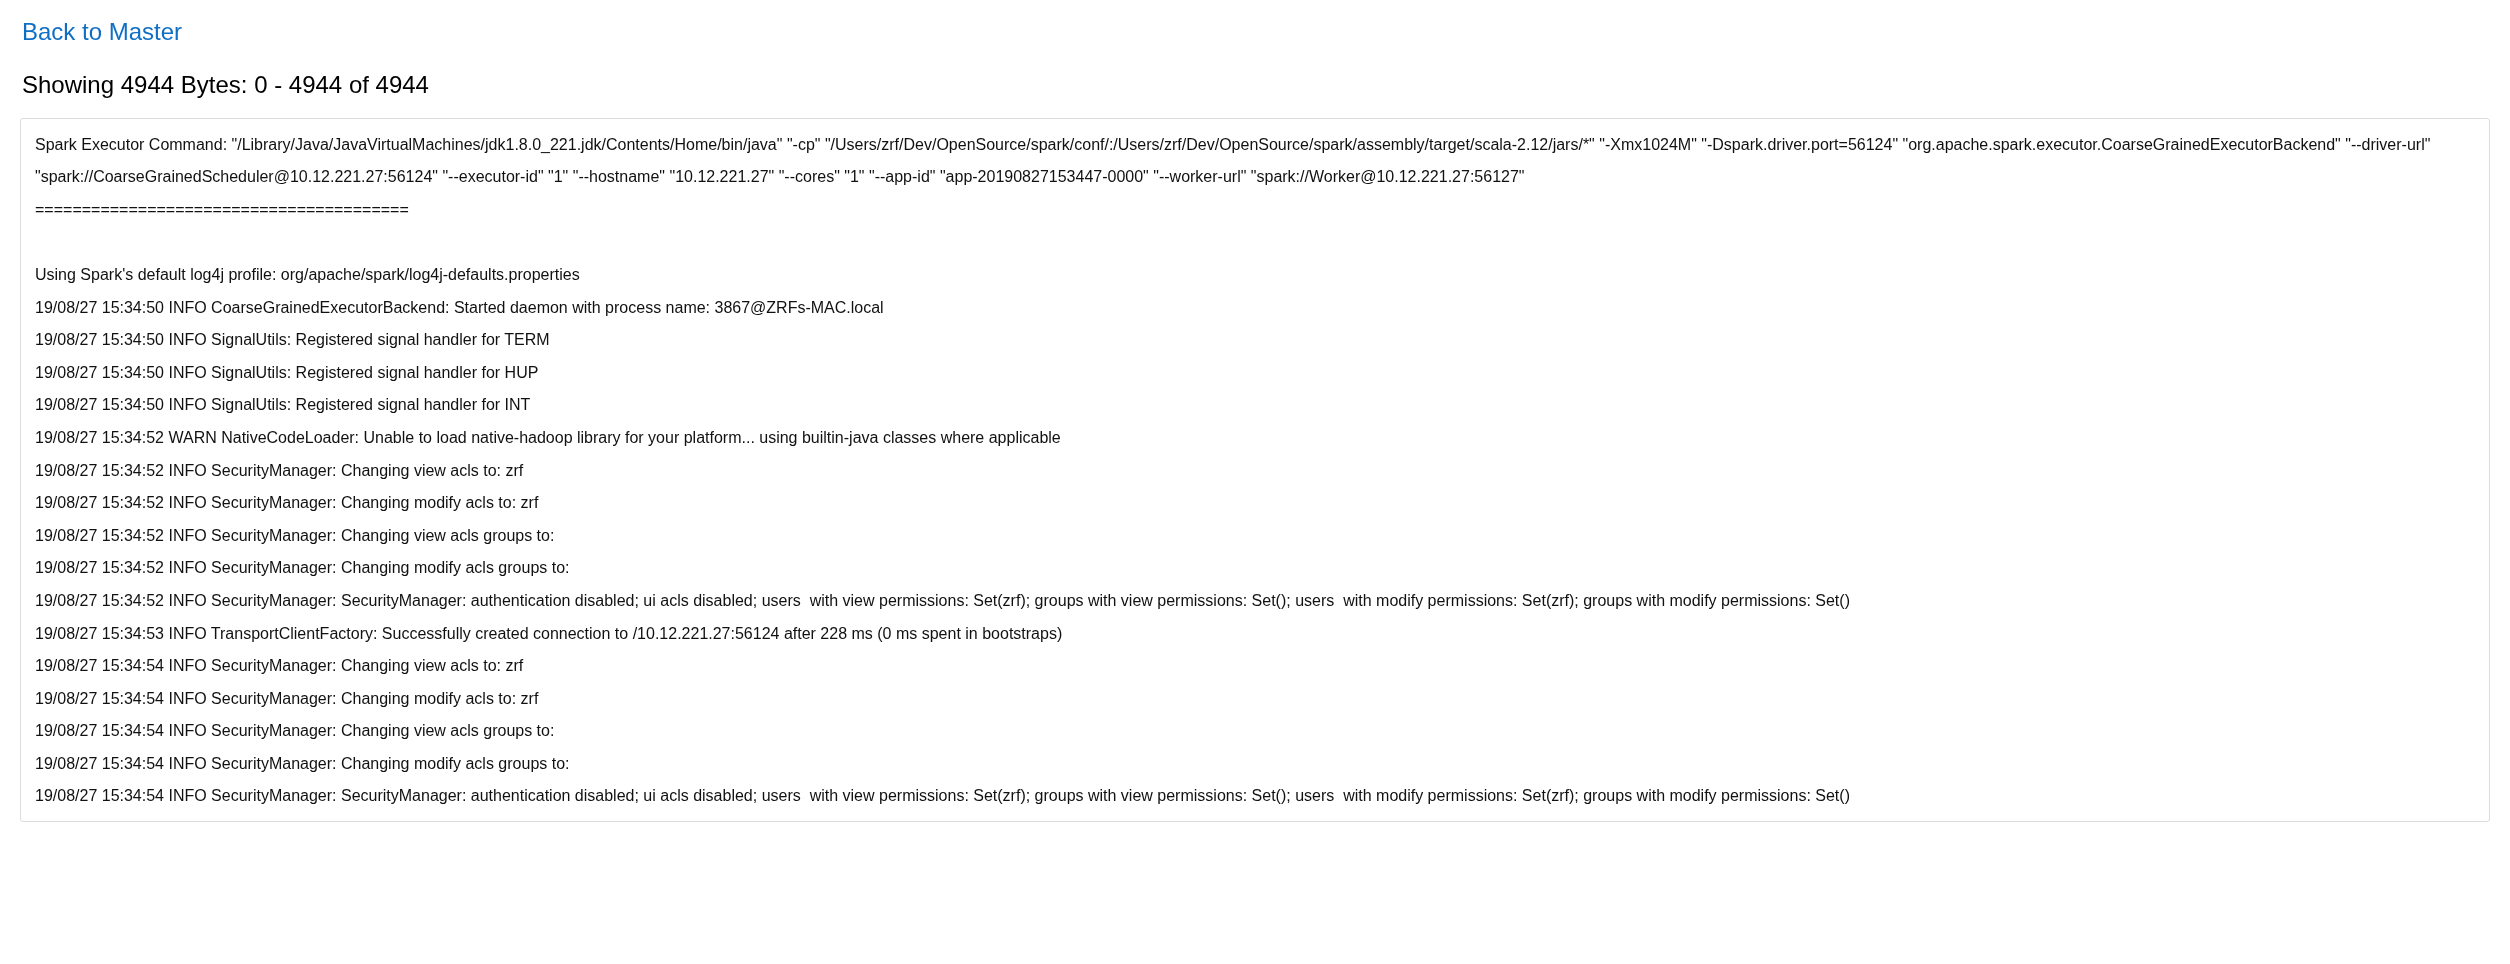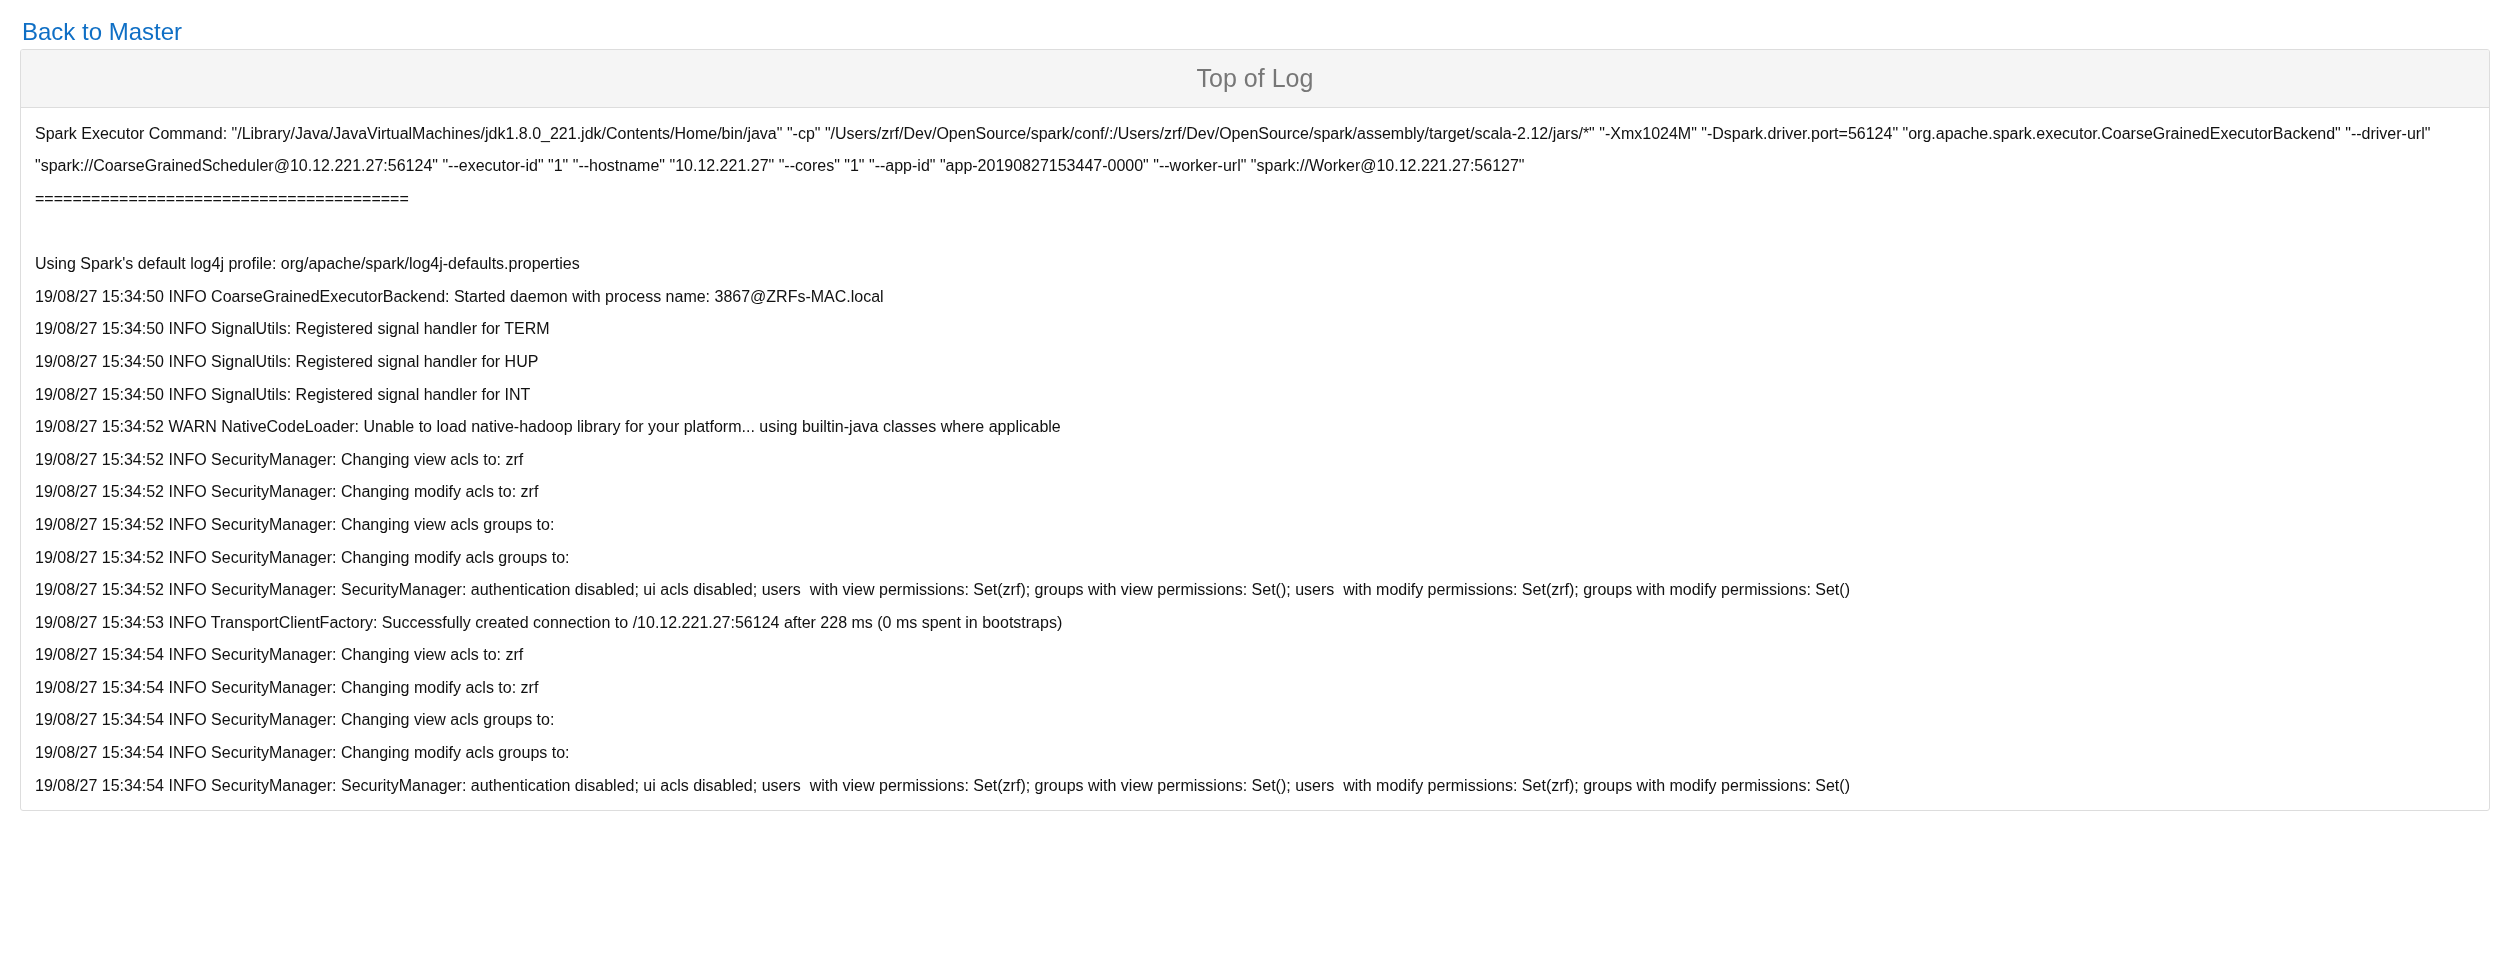--- a/index.html
+++ b/index.html
@@ -62,19 +62,19 @@
   .log-line { display: block; }
   .log-line.blank { height: 32.6px; }
 </style>
 </head>
 <body>
 
 <div class="page">
 
   <a href="#" class="back-link">Back to Master</a>
 
+  <div class="showing-line">Showing 4944 Bytes: 0 - 4944 of 4944</div>
 
   <div class="log-panel">
-    <div class="log-header">Top of Log</div>
     <div class="log-body"><div class="log-line">Spark Executor Command: "/Library/Java/JavaVirtualMachines/jdk1.8.0_221.jdk/Contents/Home/bin/java" "-cp" "/Users/zrf/Dev/OpenSource/spark/conf/:/Users/zrf/Dev/OpenSource/spark/assembly/target/scala-2.12/jars/*" "-Xmx1024M" "-Dspark.driver.port=56124" "org.apache.spark.executor.CoarseGrainedExecutorBackend" "--driver-url" "spark://CoarseGrainedScheduler@10.12.221.27:56124" "--executor-id" "1" "--hostname" "10.12.221.27" "--cores" "1" "--app-id" "app-20190827153447-0000" "--worker-url" "spark://Worker@10.12.221.27:56127"</div><div class="log-line">========================================</div><div class="log-line blank"></div><div class="log-line">Using Spark's default log4j profile: org/apache/spark/log4j-defaults.properties</div><div class="log-line">19/08/27 15:34:50 INFO CoarseGrainedExecutorBackend: Started daemon with process name: 3867@ZRFs-MAC.local</div><div class="log-line">19/08/27 15:34:50 INFO SignalUtils: Registered signal handler for TERM</div><div class="log-line">19/08/27 15:34:50 INFO SignalUtils: Registered signal handler for HUP</div><div class="log-line">19/08/27 15:34:50 INFO SignalUtils: Registered signal handler for INT</div><div class="log-line">19/08/27 15:34:52 WARN NativeCodeLoader: Unable to load native-hadoop library for your platform... using builtin-java classes where applicable</div><div class="log-line">19/08/27 15:34:52 INFO SecurityManager: Changing view acls to: zrf</div><div class="log-line">19/08/27 15:34:52 INFO SecurityManager: Changing modify acls to: zrf</div><div class="log-line">19/08/27 15:34:52 INFO SecurityManager: Changing view acls groups to:</div><div class="log-line">19/08/27 15:34:52 INFO SecurityManager: Changing modify acls groups to:</div><div class="log-line">19/08/27 15:34:52 INFO SecurityManager: SecurityManager: authentication disabled; ui acls disabled; users  with view permissions: Set(zrf); groups with view permissions: Set(); users  with modify permissions: Set(zrf); groups with modify permissions: Set()</div><div class="log-line">19/08/27 15:34:53 INFO TransportClientFactory: Successfully created connection to /10.12.221.27:56124 after 228 ms (0 ms spent in bootstraps)</div><div class="log-line">19/08/27 15:34:54 INFO SecurityManager: Changing view acls to: zrf</div><div class="log-line">19/08/27 15:34:54 INFO SecurityManager: Changing modify acls to: zrf</div><div class="log-line">19/08/27 15:34:54 INFO SecurityManager: Changing view acls groups to:</div><div class="log-line">19/08/27 15:34:54 INFO SecurityManager: Changing modify acls groups to:</div><div class="log-line">19/08/27 15:34:54 INFO SecurityManager: SecurityManager: authentication disabled; ui acls disabled; users  with view permissions: Set(zrf); groups with view permissions: Set(); users  with modify permissions: Set(zrf); groups with modify permissions: Set()</div></div>
   </div>
 
 </div>
 
 </body></html>

